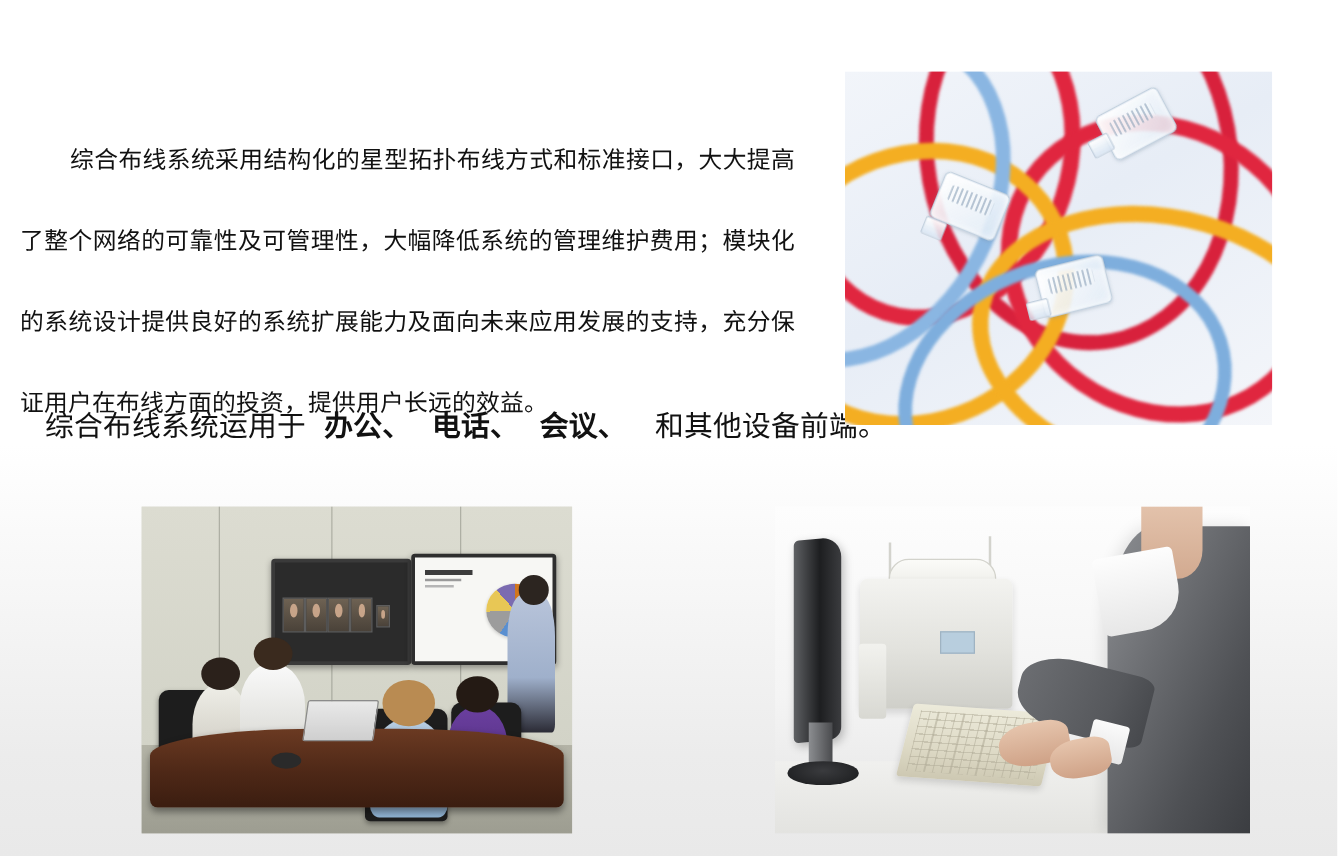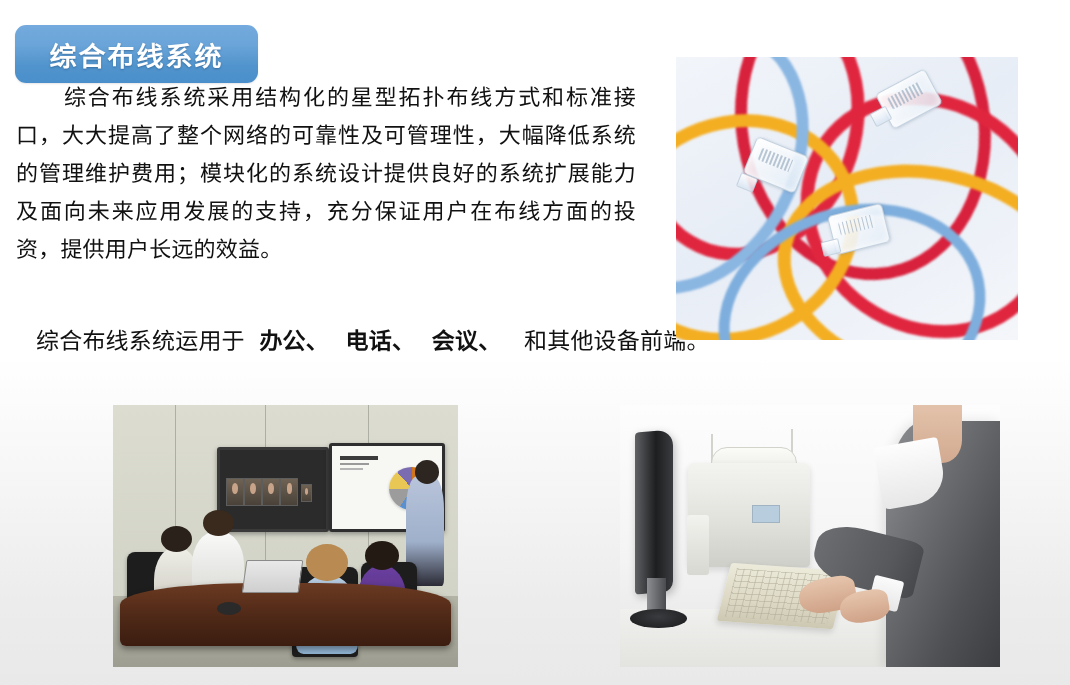--- a/index.html
+++ b/index.html
@@ -43,24 +43,24 @@
     font-weight: 700;
     letter-spacing: 2px;
     text-shadow: 0 1px 2px rgba(25,65,105,0.45);
     white-space: nowrap;
   }
 
   
   .body-text {
     position: absolute;
     left: 16px;
-    top: 79px;
+    top: 96px;
     width: 620px;
-    font-size: 22px;
-    line-height: 38px;
+    font-size: 19px;
+    line-height: 65px;
     color: #111111;
     text-align: justify;
     text-justify: inter-ideograph;
     letter-spacing: 0.2px;
   }
   .body-text .indent { display: inline-block; width: 2.1em; }
 
   
   .usage-line {
     position: absolute;
@@ -299,23 +299,20 @@
   .desk {
     position: absolute; left: 0; right: 0; bottom: 0; height: 22%;
     background: linear-gradient(to bottom, #f0f0ee 0%, #e3e3e0 100%);
   }
 </style>
 </head>
 <body>
 
 <div class="slide">
 
-  <div class="title-badge">
-    <span class="title-badge-text">综合布线系统</span>
-  </div>
 
   <div class="body-text"><span class="indent"></span><span>综合布线系统采用结构化的星型拓扑布线方式和标准接口，大大提高了整个网络的可靠性及可管理性，大幅降低系统的管理维护费用；模块化的系统设计提供良好的系统扩展能力及面向未来应用发展的支持，充分保证用户在布线方面的投资，提供用户长远的效益。</span></div>
 
   <div class="usage-line">
     <span class="lead">综合布线系统运用于</span>
     <span class="kw">办公、</span>
     <span class="kw">电话、</span>
     <span class="kw">会议、</span>
     <span class="tail">和其他设备前端。</span>
   </div>

